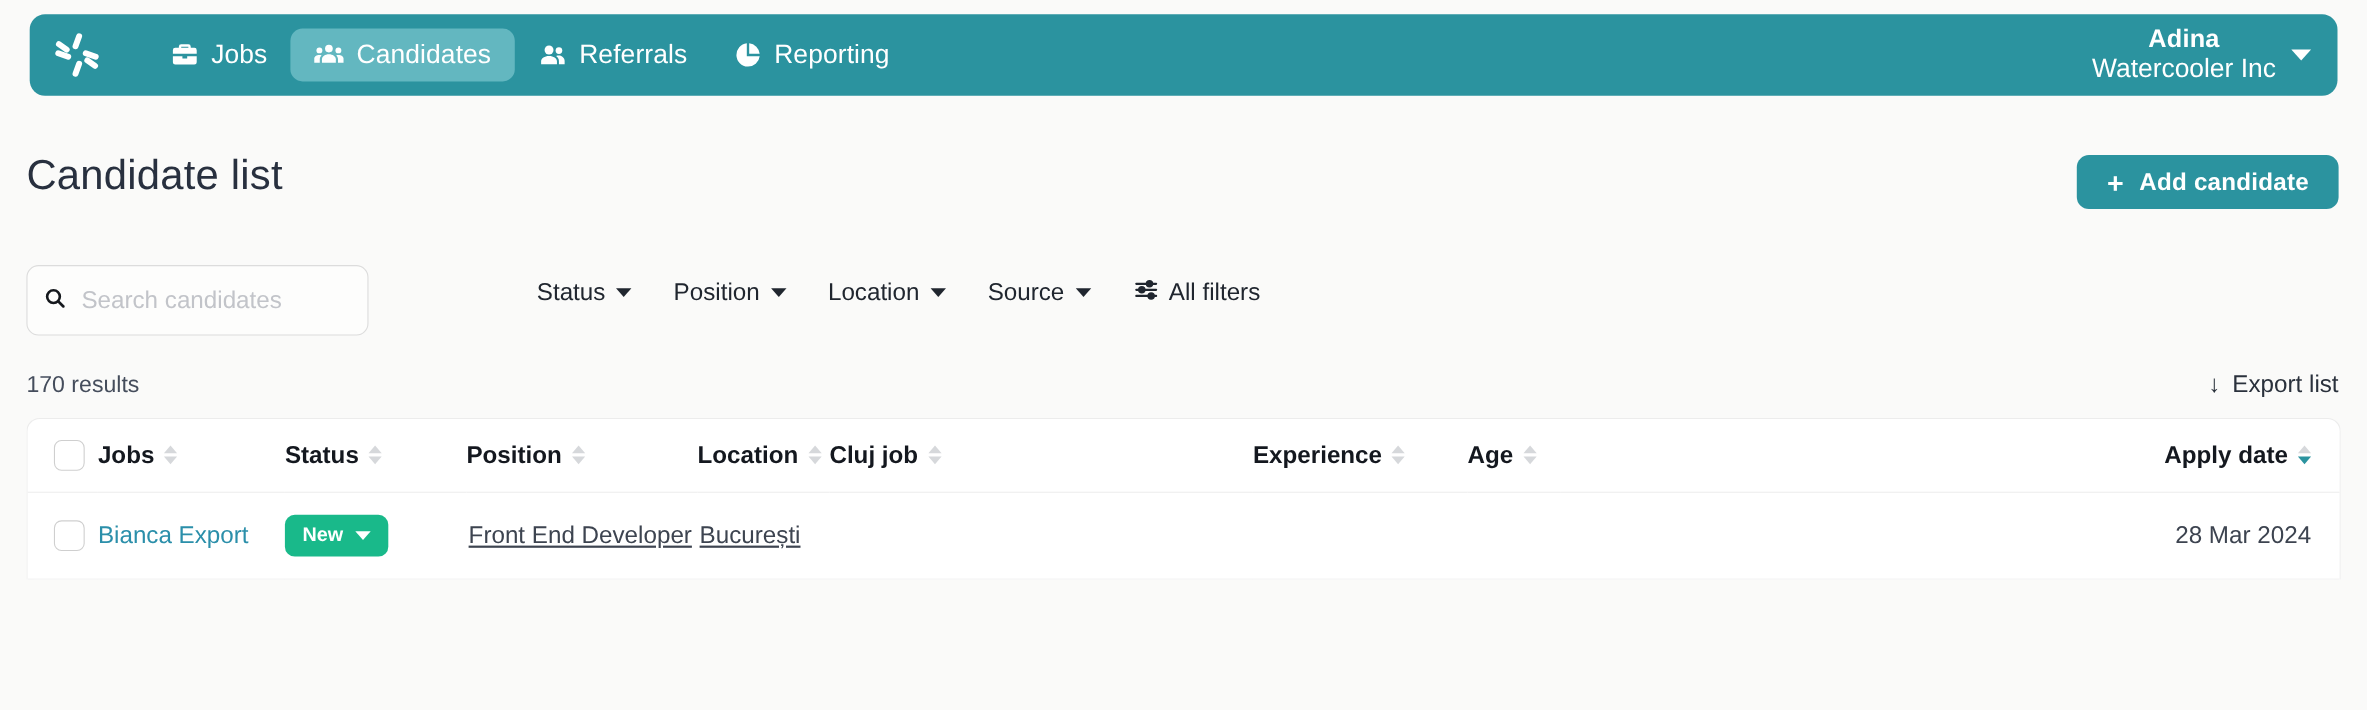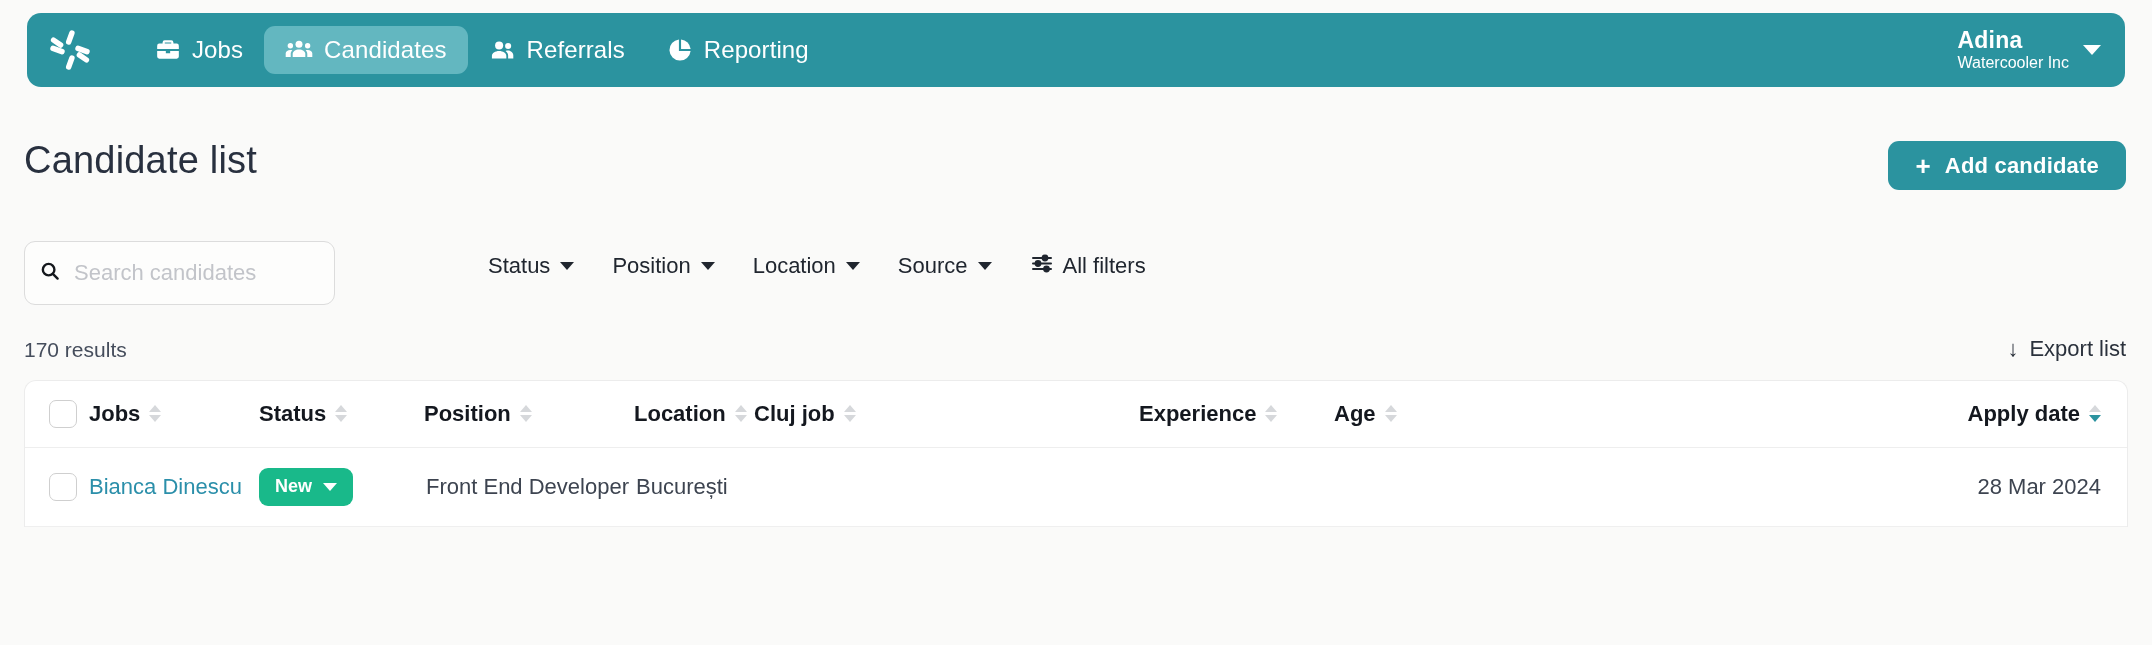--- a/index.html
+++ b/index.html
@@ -55,23 +55,23 @@
   .nav-icon { display: flex; align-items: center; }
 
   .user-menu {
     margin-left: auto;
     margin-right: 24px;
     display: flex;
     align-items: center;
     gap: 14px;
     cursor: pointer;
   }
-  .user-text { text-align: left; color: #ffffff; line-height: 1.18; }
+  .user-text { text-align: center; color: #ffffff; line-height: 1.18; }
   .user-name { font-size: 23px; font-weight: bold; letter-spacing: .2px; }
-  .user-org  { font-size: 16px; font-weight: 400; }
+  .user-org  { font-size: 24px; font-weight: 400; }
   .caret-white {
     width: 0; height: 0;
     border-left: 9px solid transparent;
     border-right: 9px solid transparent;
     border-top: 10px solid #ffffff;
   }
 
   
   .page-title {
     position: absolute;
@@ -244,21 +244,21 @@
     border-radius: 9px;
     background: #19b98a;
     color: #ffffff;
     font-size: 18px;
     font-weight: bold;
     cursor: pointer;
   }
   .badge .caret-white {
     border-left-width: 7px; border-right-width: 7px; border-top-width: 8px;
   }
-  .cell-pad { padding-left: 2px; }
+  .cell-pad { padding-left: 2px; text-decoration: underline; }
   .right { text-align: right; padding-right: 26px !important; }
   .wrapline { line-height: 1.28; }
 </style>
 </head>
 <body>
 
 <div class="navbar">
 
   <div class="brand">
     <span>
@@ -479,21 +479,21 @@
           </div>
         </th>
       </tr>
     </thead>
     <tbody>
       <tr class="data-row">
         <td class="col-check">
           <span class="checkbox"></span>
         </td>
         <td>
-          <span class="cand-name">Bianca Dinescu</span>
+          <span class="cand-name">Bianca Export</span>
         </td>
         <td>
           <span class="badge">
             <span>New</span>
             <span class="caret-white"></span>
           </span>
         </td>
         <td class="cell-pad">Front End Developer</td>
         <td class="cell-pad">București</td>
         <td class="cell-pad"></td>

